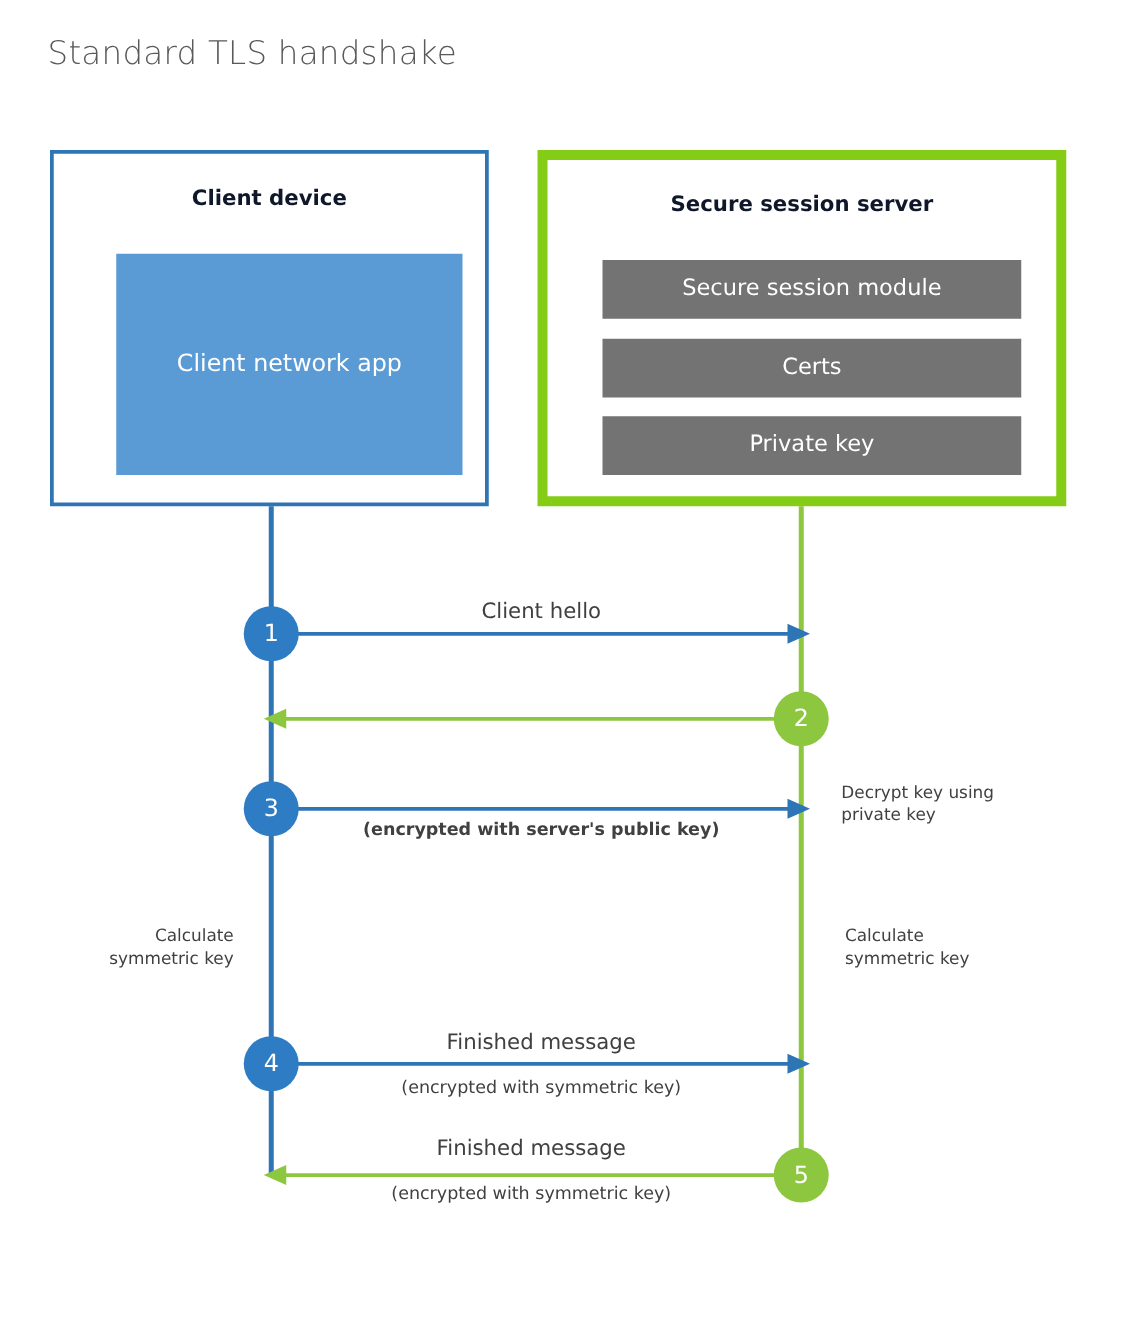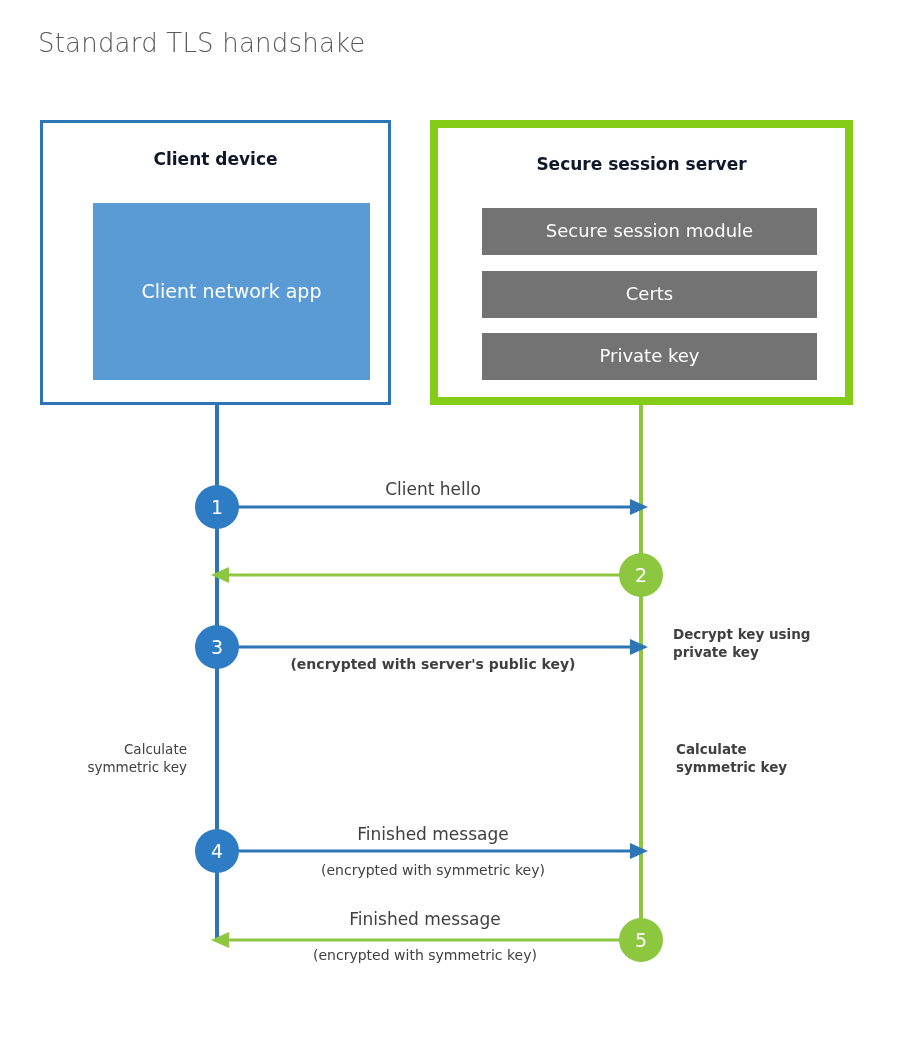--- a/index.html
+++ b/index.html
@@ -139,21 +139,21 @@
     white-space: nowrap;
   }
   .side-note {
     position: absolute;
     color: #404040;
     font-size: 13.5px;
     line-height: 1.35;
     white-space: nowrap;
   }
   .side-note.right-aligned { text-align: right; }
-  .side-note.left-aligned { text-align: left; font-weight: bold; }
+  .side-note.left-aligned { text-align: left; }
 </style>
 </head>
 <body>
 
 <div id="diagram-root">
 
   <div class="page-title">Standard TLS handshake</div>
 
   <div class="entity-box" id="client-device-box">
     <div class="entity-title">Client device</div>

